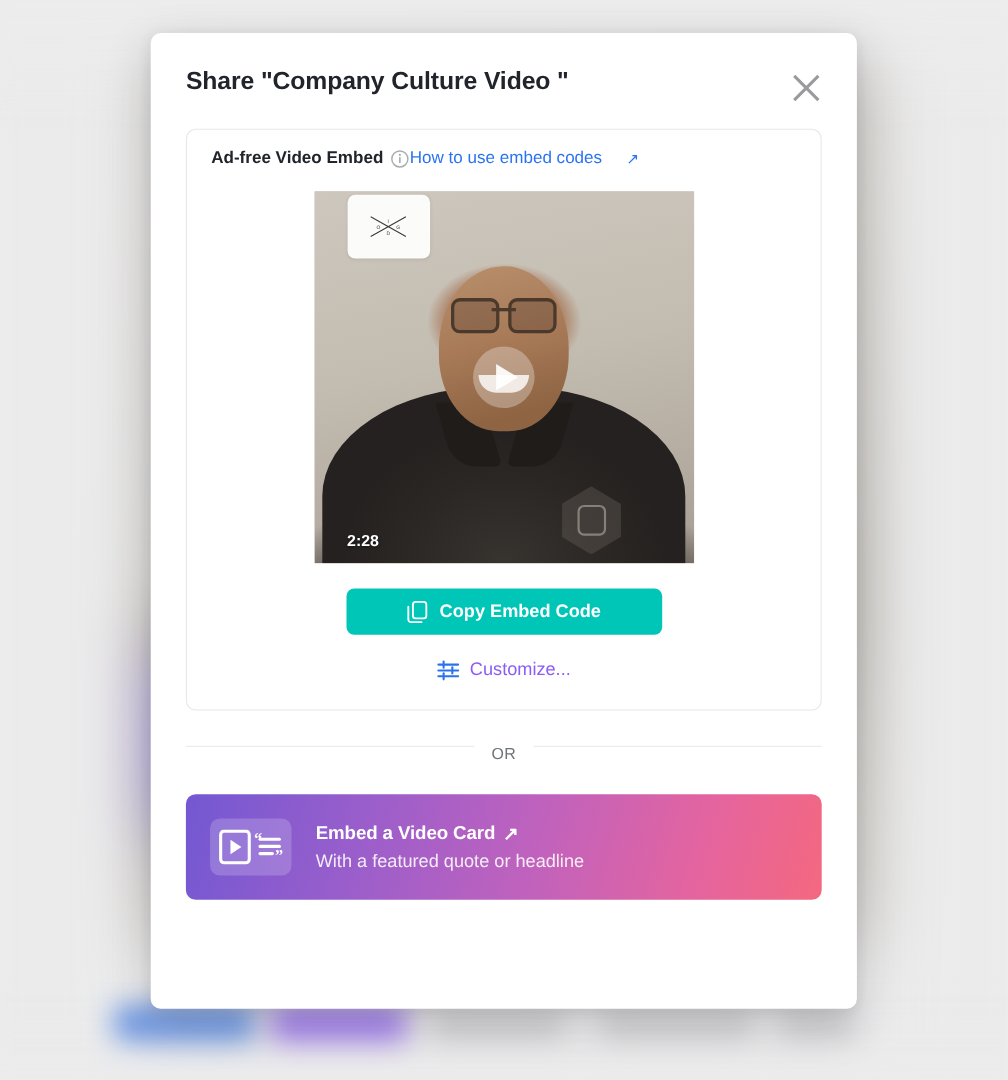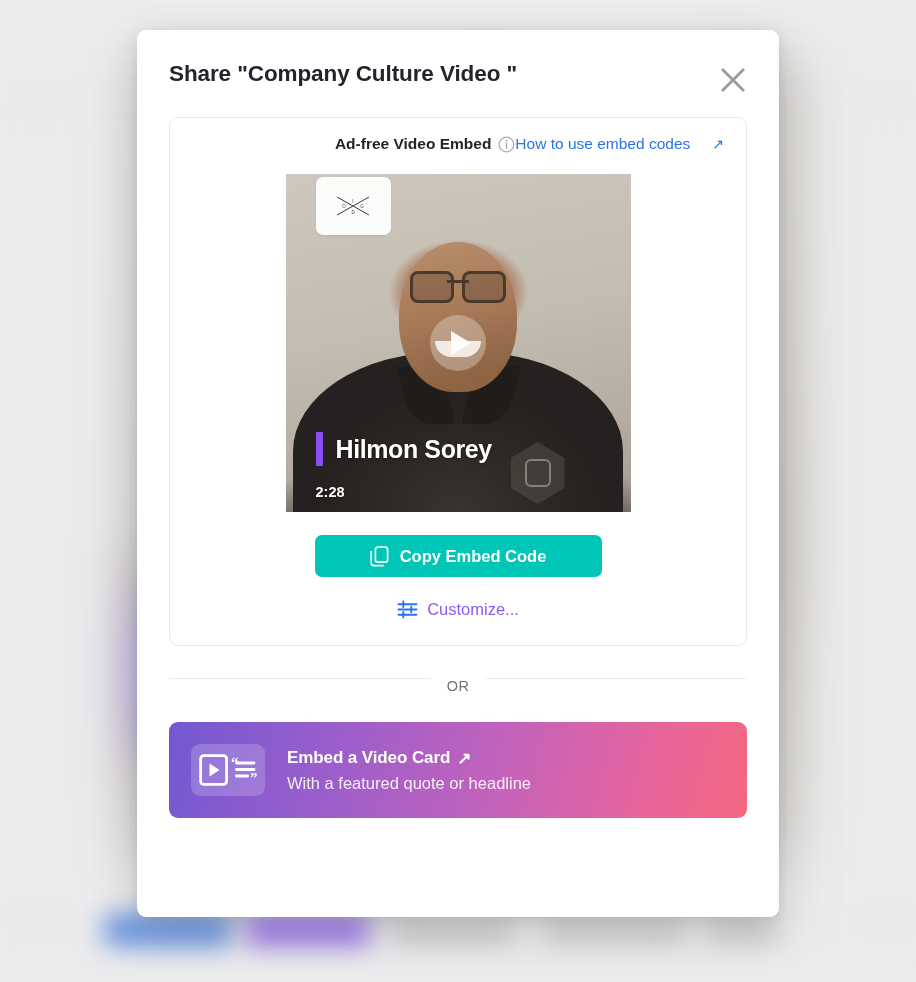--- a/index.html
+++ b/index.html
@@ -178,21 +178,21 @@
   
   .embed-card {
     border: 1px solid #e7e8ea;
     border-radius: 9px;
     padding: 17px 22px 26px 22px;
     background: #fff;
   }
   .embed-card-head {
     display: flex;
     align-items: center;
-    justify-content: flex-end;
+    justify-content: flex-start;
   }
   .embed-card-title-wrap {
     display: flex;
     align-items: center;
     gap: 7px;
   }
   .embed-card-title {
     font-size: 15.5px;
     font-weight: bold;
     color: #21252b;
@@ -507,24 +507,20 @@
             <path d="M6 5 L38 23 M38 5 L6 23" stroke="#3b3b3b" stroke-width="1" fill="none"></path>
             <text x="22" y="10.5" font-family="Liberation Sans, sans-serif" font-size="4.5" fill="#3b3b3b" text-anchor="middle">I</text>
             <text x="13" y="16" font-family="Liberation Sans, sans-serif" font-size="4.5" fill="#3b3b3b" text-anchor="middle">O</text>
             <text x="31" y="16" font-family="Liberation Sans, sans-serif" font-size="4.5" fill="#3b3b3b" text-anchor="middle">G</text>
             <text x="22" y="21.5" font-family="Liberation Sans, sans-serif" font-size="4.5" fill="#3b3b3b" text-anchor="middle">D</text>
           </svg>
         </div>
 
         <div class="play-overlay"></div>
 
-        <div class="thumb-name-row">
-          <div class="name-bar"></div>
-          <div class="thumb-name">Hilmon Sorey</div>
-        </div>
 
         <div class="thumb-duration">2:28</div>
       </div>
 
       <button class="copy-btn">
         <svg width="19" height="21" viewBox="0 0 19 21">
           <rect x="5.4" y="1.2" width="12.2" height="15" rx="2.4" fill="none" stroke="#fff" stroke-width="1.7"></rect>
           <path d="M13.2 19.6 H3.6 A2.4 2.4 0 0 1 1.2 17.2 V5.6" fill="none" stroke="#fff" stroke-width="1.7" stroke-linecap="round"></path>
         </svg>
         <span>Copy Embed Code</span>

